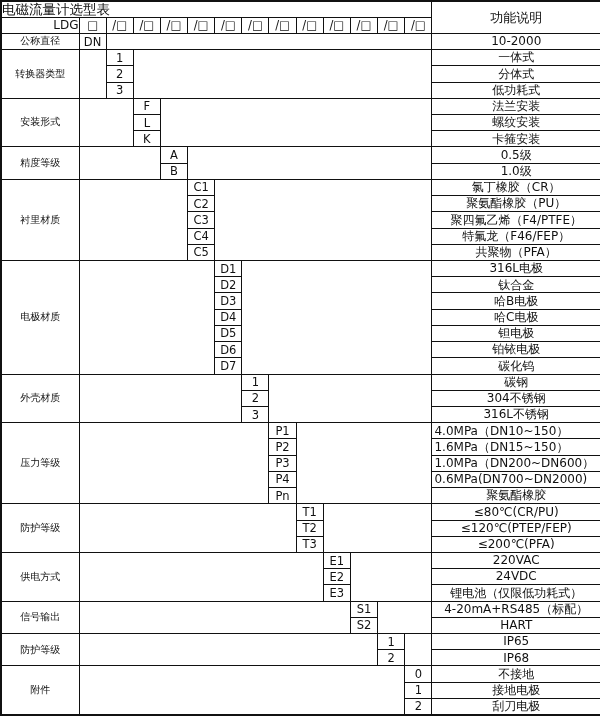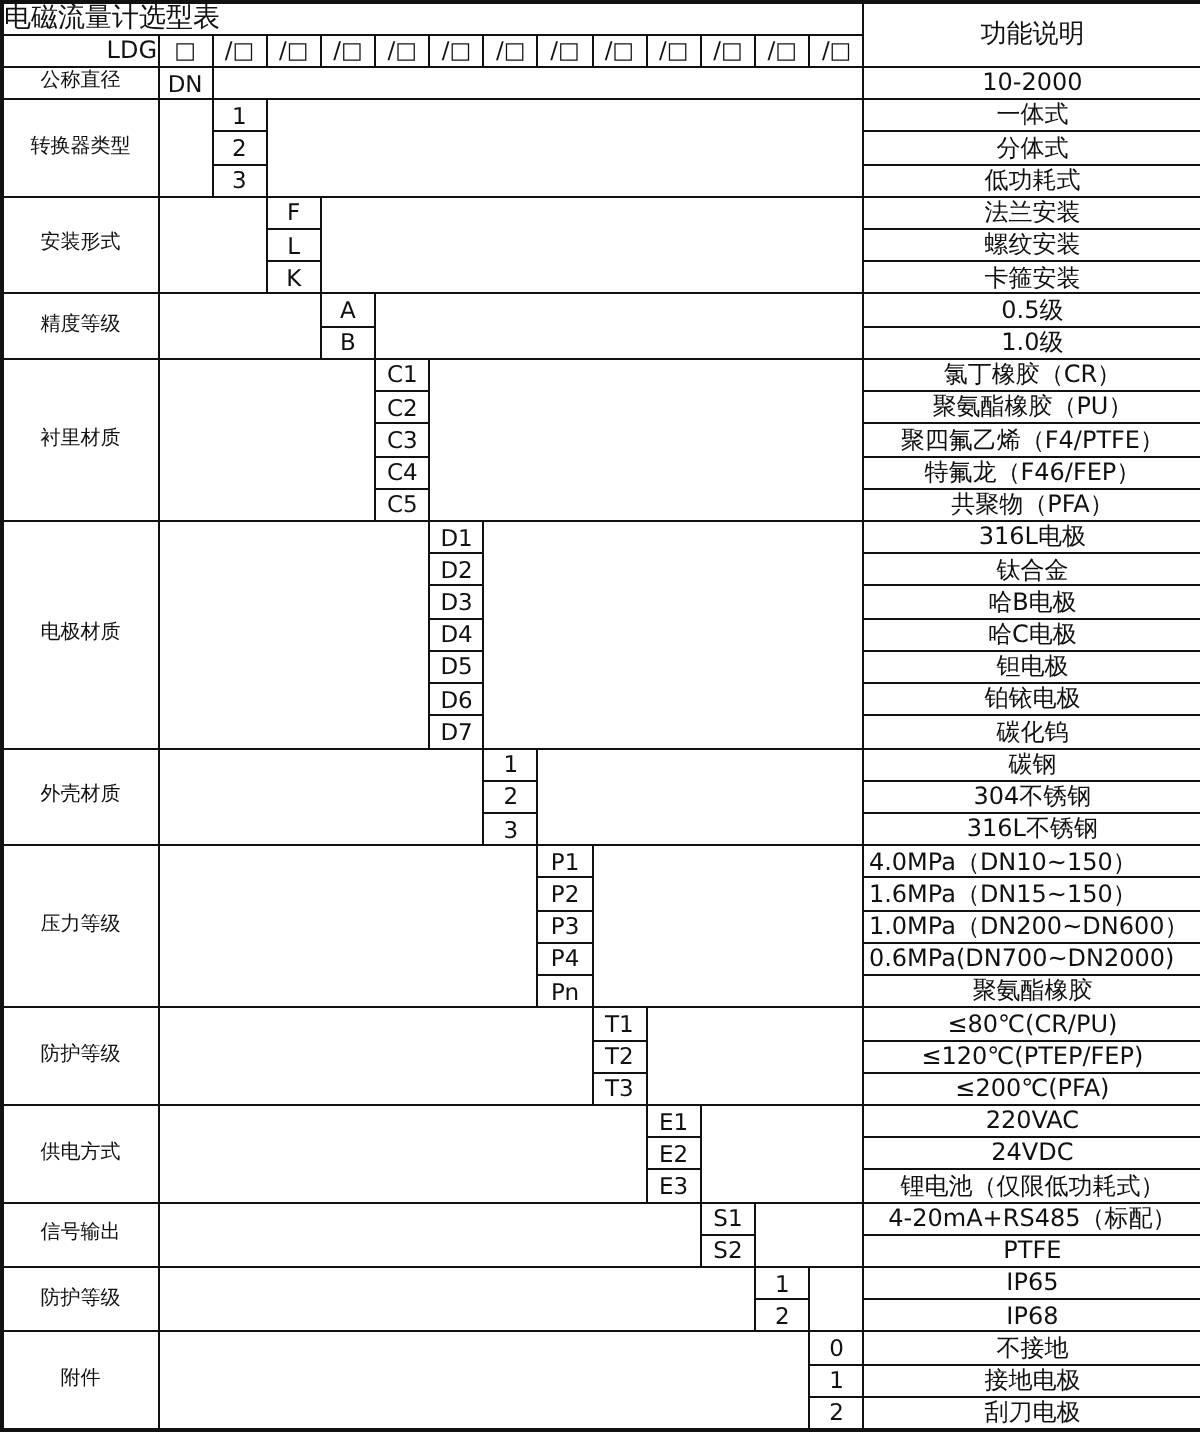--- a/index.html
+++ b/index.html
@@ -231,21 +231,21 @@
       </tr>
       <tr>
         <td class="lbl" rowspan="2">信号输出</td>
         <td class="sp" rowspan="2" colspan="10"></td>
         <td class="code">S1</td>
         <td class="sp" rowspan="2" colspan="2"></td>
         <td class="desc">4-20mA+RS485（标配）</td>
       </tr>
       <tr>
         <td class="code">S2</td>
-        <td class="desc">PTFE</td>
+        <td class="desc">HART</td>
       </tr>
       <tr>
         <td class="lbl" rowspan="2">防护等级</td>
         <td class="sp" rowspan="2" colspan="11"></td>
         <td class="code">1</td>
         <td class="sp" rowspan="2" colspan="1"></td>
         <td class="desc">IP65</td>
       </tr>
       <tr>
         <td class="code">2</td>

